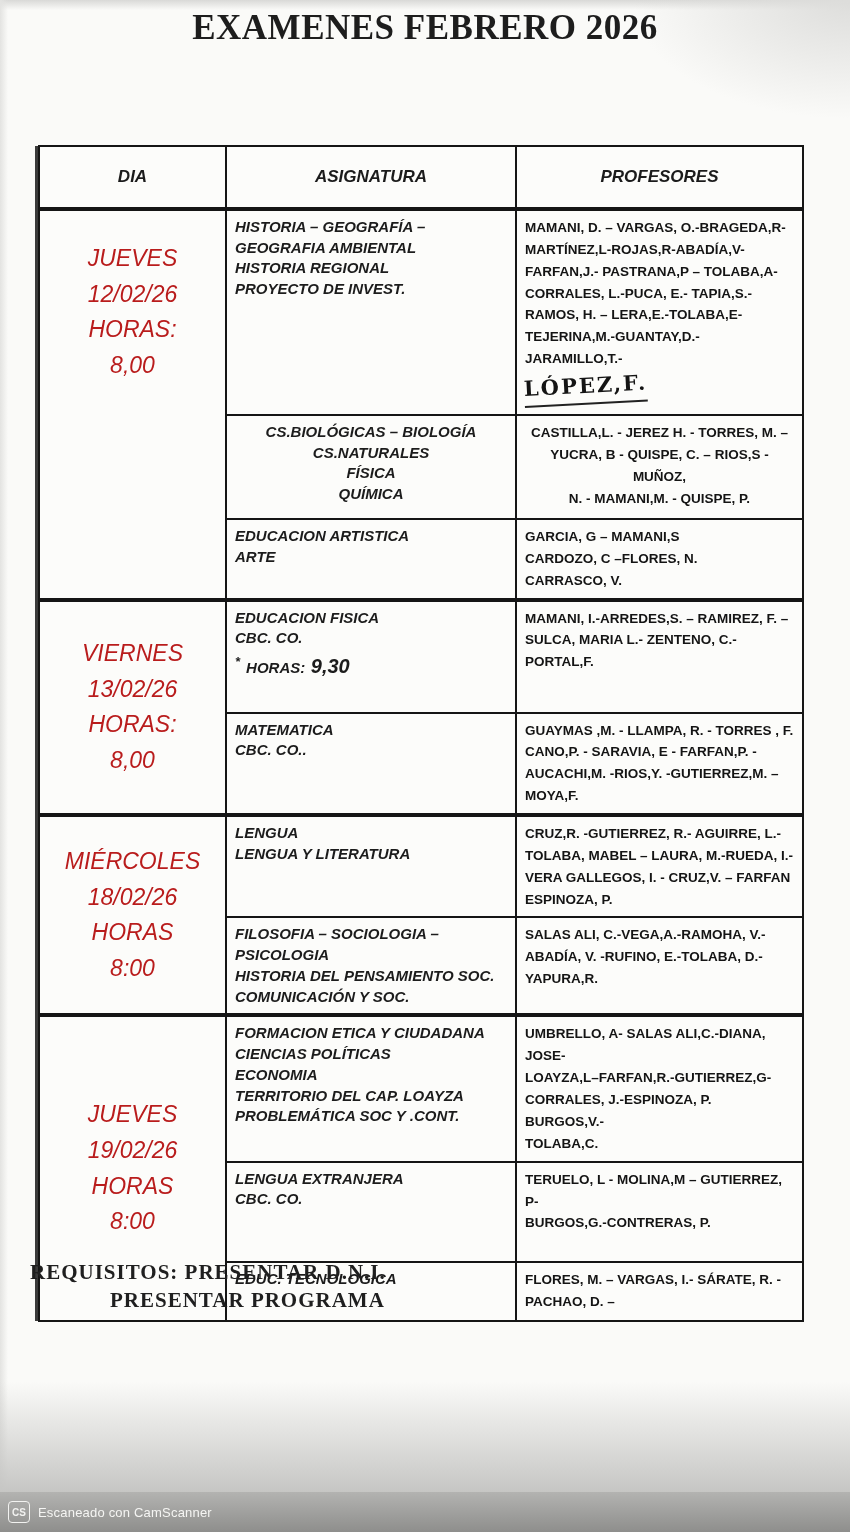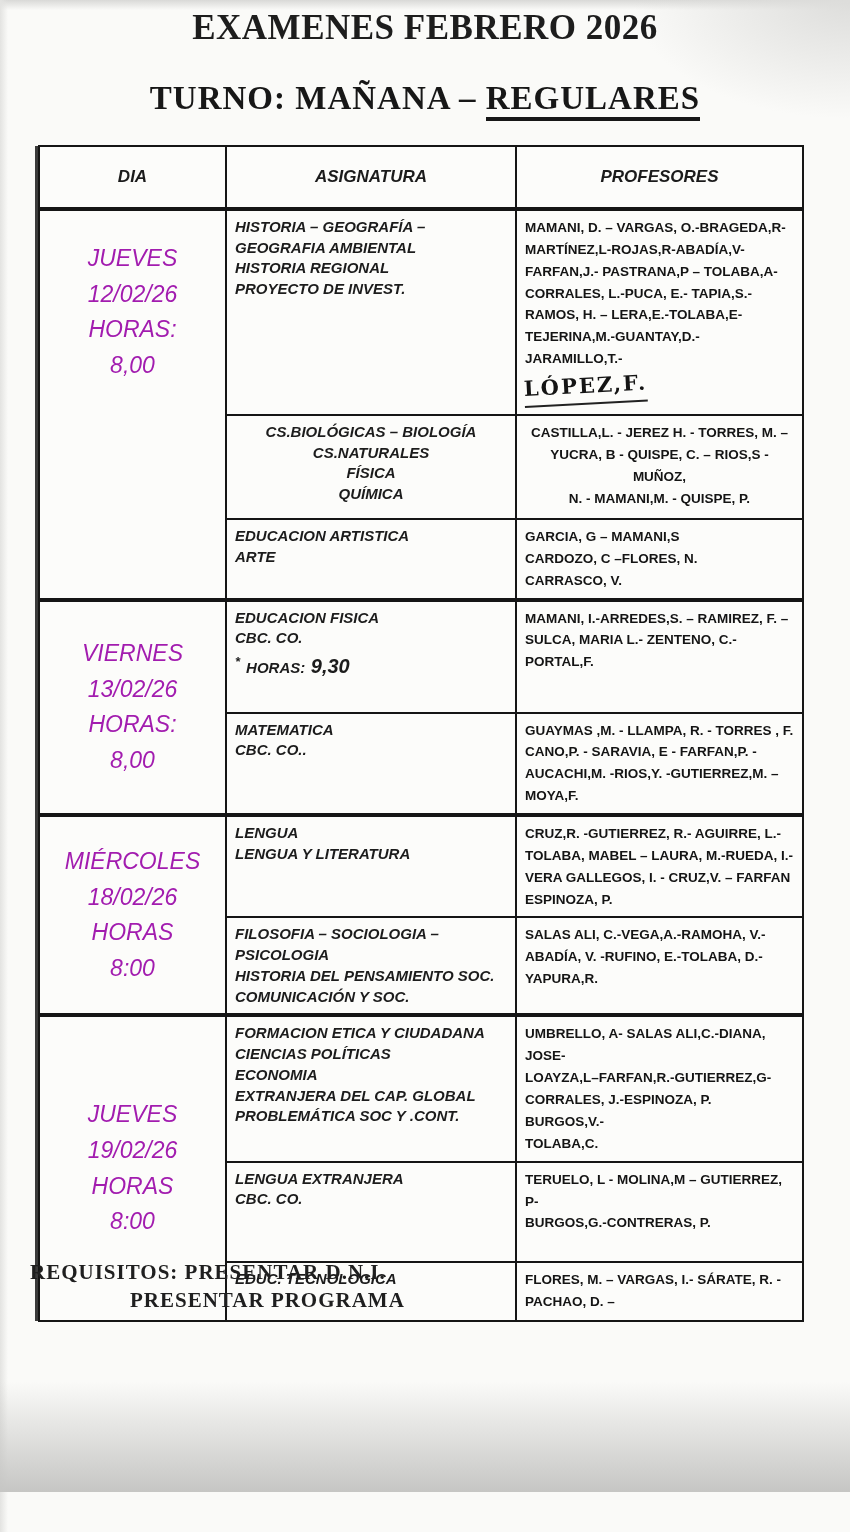--- a/index.html
+++ b/index.html
@@ -49,21 +49,21 @@
     padding:6px 8px;overflow:hidden;
   }
   table.exam thead th{
     font-style:italic;font-weight:bold;font-size:17px;text-align:center;
     height:48px;vertical-align:middle;color:#1b1b1b;
     border-bottom-width:4px;
   }
   tr.group-start td{border-top-width:4px;}
   td.day-cell{
     text-align:center;font-style:italic;font-size:23px;line-height:1.55;
-    color:#a21caf;border-right-width:3px;margin-left:48px;
+    color:#b91c1c;border-right-width:3px;margin-left:48px;
   }
   td.day-cell.v-top{vertical-align:top;padding-top:30px;}
   td.day-cell.v-mid{vertical-align:middle;}
   td.subject-cell{
     font-style:italic;font-weight:bold;font-size:15px;line-height:1.38;
     color:#1c1c1c;
   }
   td.prof-cell{
     font-weight:bold;font-size:13.5px;line-height:1.62;color:#141414;
     padding-top:8px;
@@ -77,21 +77,21 @@
     font-family:"DejaVu Serif",serif;font-size:21px;font-weight:600;
     letter-spacing:2px;transform:rotate(-3deg);transform-origin:left bottom;
     border-bottom:2px solid #222;
   }
 
   .footer{
     position:absolute;top:1258px;left:30px;
     font-family:"Liberation Serif",serif;font-weight:600;font-size:21px;
     letter-spacing:1px;color:#1f1f1f;line-height:1.35;
   }
-  .footer .line2{margin-left:100px;}
+  .footer .line2{margin-left:80px;}
 
   .bottom-fade{
     position:absolute;left:0;right:0;bottom:40px;height:110px;
     background:linear-gradient(rgba(250,250,248,0),#c6c6c4);
   }
   .scanner-bar{
     position:absolute;left:0;right:0;bottom:0;height:40px;
     background:linear-gradient(#b3b3b1,#8e8e8c);
     display:flex;align-items:center;padding-left:8px;box-sizing:border-box;
   }
@@ -104,21 +104,20 @@
 </style>
 </head>
 <body>
 
 <div class="page">
   <div class="shade-top"></div>
   <div class="shade-corner"></div>
   <div class="shade-left"></div>
 
   <div class="title">EXAMENES FEBRERO 2026</div>
-  <div class="turno"><span>TURNO: MAÑANA – </span><span class="u">REGULARES</span></div>
 
   <table class="exam">
     <colgroup>
         <col class="c-day">
         <col class="c-subj">
         <col class="c-prof">
       </colgroup>
     <thead>
       <tr>
         <th>DIA</th>
@@ -230,21 +229,21 @@
           <td class="day-cell v-mid" rowspan="3">
             <div>JUEVES</div>
             <div>19/02/26</div>
             <div>HORAS</div>
             <div>8:00</div>
           </td>
           <td class="subject-cell">
             <div>FORMACION ETICA Y CIUDADANA</div>
             <div>CIENCIAS POLÍTICAS</div>
             <div>ECONOMIA</div>
-            <div>EXTRANJERA DEL CAP. GLOBAL</div>
+            <div>TERRITORIO DEL CAP. LOAYZA</div>
             <div>PROBLEMÁTICA SOC Y .CONT.</div>
           </td>
           <td class="prof-cell">
             <div>UMBRELLO, A- SALAS  ALI,C.-DIANA, JOSE-</div>
             <div>LOAYZA,L–FARFAN,R.-GUTIERREZ,G-</div>
             <div>CORRALES, J.-ESPINOZA, P. BURGOS,V.-</div>
             <div>TOLABA,C.</div>
           </td>
         </tr>
         <tr style="height: 100px;">
@@ -268,13 +267,17 @@
         </tr>
       </tbody>
   </table>
 
   <div class="footer">
     <div class="line1"><span>REQUISITOS:</span> <span>PRESENTAR D.N.I.</span></div>
     <div class="line2">PRESENTAR PROGRAMA</div>
   </div>
 
   <div class="bottom-fade"></div>
+  <div class="scanner-bar">
+    <div class="cs-logo">CS</div>
+    <div class="scanner-text">Escaneado con CamScanner</div>
+  </div>
 </div>
 
 </body></html>

